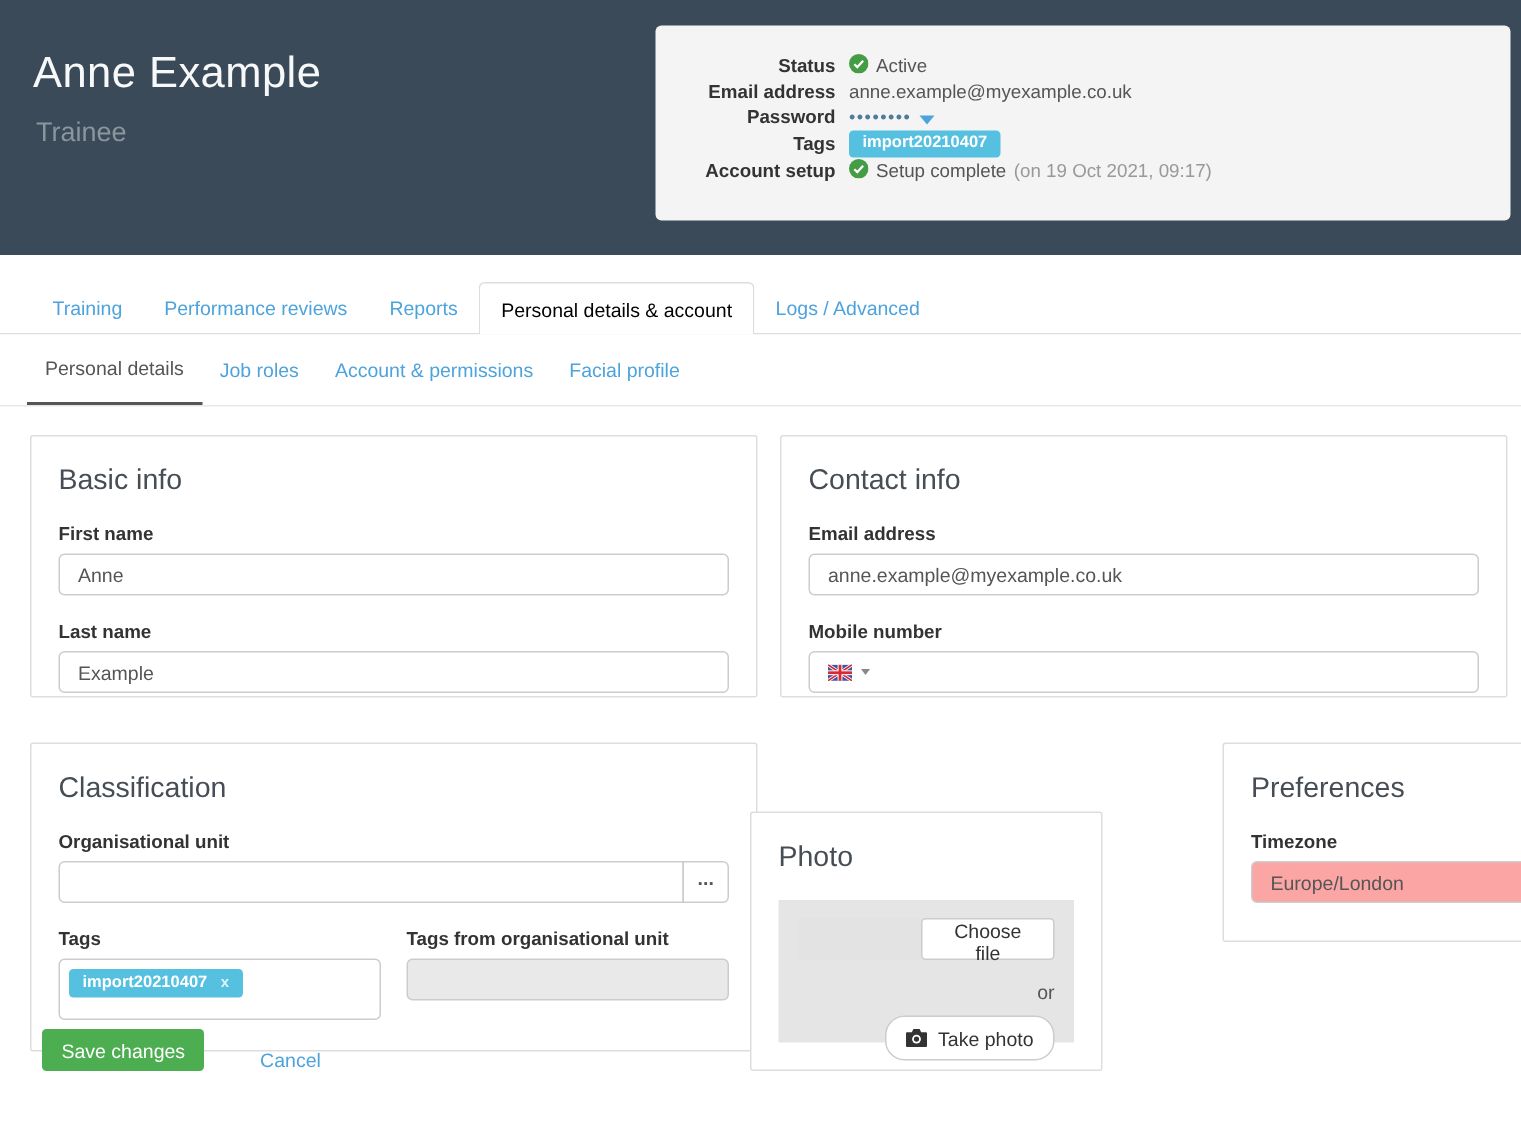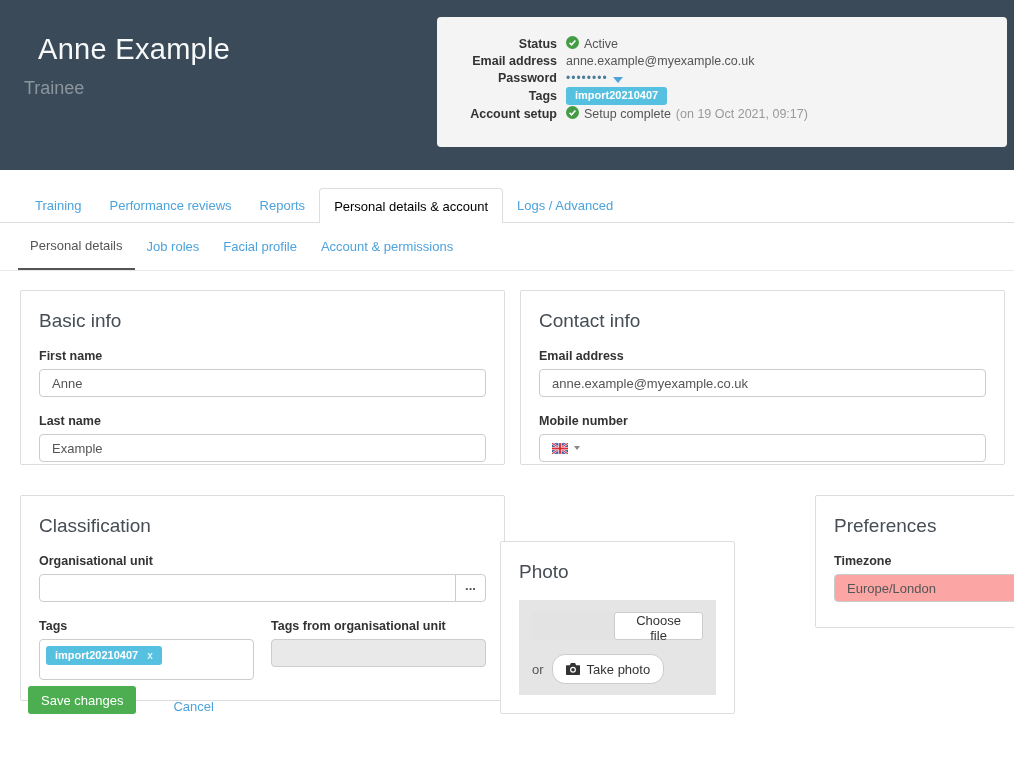--- a/index.html
+++ b/index.html
@@ -4,21 +4,21 @@
 <style>
   * { box-sizing: border-box; }
   html,body { margin:0; padding:0; }
   body {
     width:1014px; height:760px; position:relative; overflow:hidden;
     background:#fff; color:#555;
     font-family:"Liberation Sans", sans-serif;
   }
   
   .hero { position:absolute; left:0; top:0; width:1014px; height:170px; background:#3a4a58; }
-  .hero-title { position:absolute; left:38px; top:33px; font-size:29px; font-weight:300; color:#f7f8f9; letter-spacing:.3px; }
+  .hero-title { position:absolute; left:22px; top:33px; font-size:29px; font-weight:300; color:#f7f8f9; letter-spacing:.3px; }
   .hero-sub   { position:absolute; left:24px; top:78px; font-size:18px; font-weight:300; color:#8b959d; }
 
   .summary { position:absolute; left:437px; top:17px; width:570px; height:130px;
              background:#f4f4f4; border-radius:4px; padding:19px 16px 0 0; }
   .srow { display:grid; grid-template-columns:120px 1fr; column-gap:9px; align-items:center;
           min-height:16px; margin-bottom:1px; font-size:12.5px; }
   .slabel { text-align:right; font-weight:bold; color:#333; }
   .svalue { color:#555; display:flex; align-items:center; gap:5px; }
   .snote { color:#999; }
   .pw-dots { color:#4d7d99; letter-spacing:1px; font-size:12px; }
@@ -69,21 +69,21 @@
   .tag-chip { display:inline-flex; align-items:center; gap:9px; background:#56c0e0; color:#fff;
               font-size:11px; font-weight:bold; padding:4px 9px; border-radius:3px; line-height:1; }
   .tag-chip .x { opacity:.8; font-size:10px; cursor:pointer; }
   .disabled-input { margin-top:6px; height:28px; background:#e9e9e9; border:1px solid #ccc; border-radius:4px; }
 
   .photo-area { margin-top:17px; background:#e5e5e5; padding:12px 13px; height:95px; }
   .file-row { display:flex; align-items:stretch; }
   .file-name { width:85px; height:28px; background:#e3e3e3; border-radius:2px 0 0 2px; }
   .choose-btn { height:28px; padding:0 12px; background:#fff; border:1px solid #ccc; border-radius:3px;
                 font-size:13px; color:#333; font-family:inherit; cursor:pointer; }
-  .or-row { margin-top:14px; display:flex; align-items:center; gap:8px; font-size:13px; color:#555; }
+  .or-row { margin-top:14px; display:flex; align-items:flex-end; gap:8px; font-size:13px; color:#555;flex-direction:column; }
   .take-btn { display:inline-flex; align-items:center; gap:7px; height:30px; padding:0 13px; background:#fff;
               border:1px solid #ccc; border-radius:13px; font-size:13px; color:#333; font-family:inherit; cursor:pointer; }
 
   .select-box { margin-top:6px; height:28px; border:1px solid #ccc; border-radius:4px; background:#fca5a5;
                 display:flex; align-items:center; justify-content:space-between; padding:0 10px 0 12px;
                 font-size:13px; color:#555; cursor:pointer; }
 
   .actions { position:absolute; left:28px; top:686px; display:flex; align-items:flex-end; gap:37px; }
   .save-btn { background:#4cae50; color:#fff; border:none; border-radius:3px; height:28px; padding:0 13px;
               font-size:13px; font-family:inherit; cursor:pointer; }
@@ -146,22 +146,22 @@
   <a class="tab">Training</a>
   <a class="tab">Performance reviews</a>
   <a class="tab">Reports</a>
   <a class="tab active">Personal details &amp; account</a>
   <a class="tab">Logs / Advanced</a>
 </nav>
 
 <nav class="subtabs">
   <a class="subtab active">Personal details</a>
   <a class="subtab">Job roles</a>
+  <a class="subtab">Account &amp; permissions</a>
   <a class="subtab">Facial profile</a>
-  <a class="subtab">Account &amp; permissions</a>
 </nav>
 
 <main>
 
   <section class="card" id="card-basic">
     <h2>Basic info</h2>
     <div class="field-label">First name</div>
     <input class="text-input" type="text" value="Anne" style="">
     <div class="field-label">Last name</div>
     <input class="text-input" type="text" value="Example" style="">

